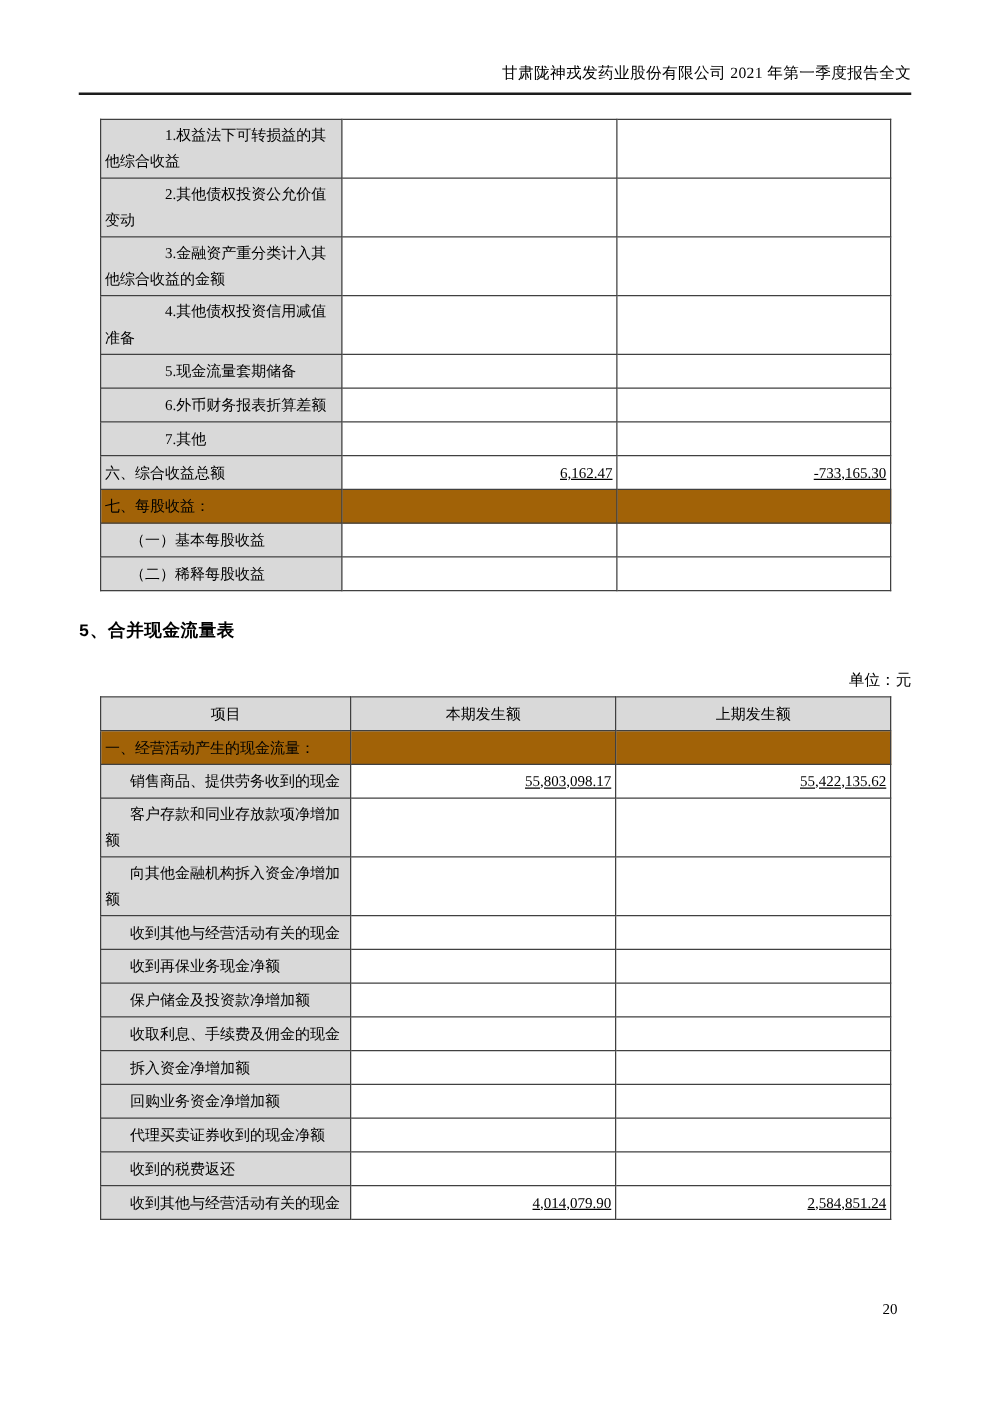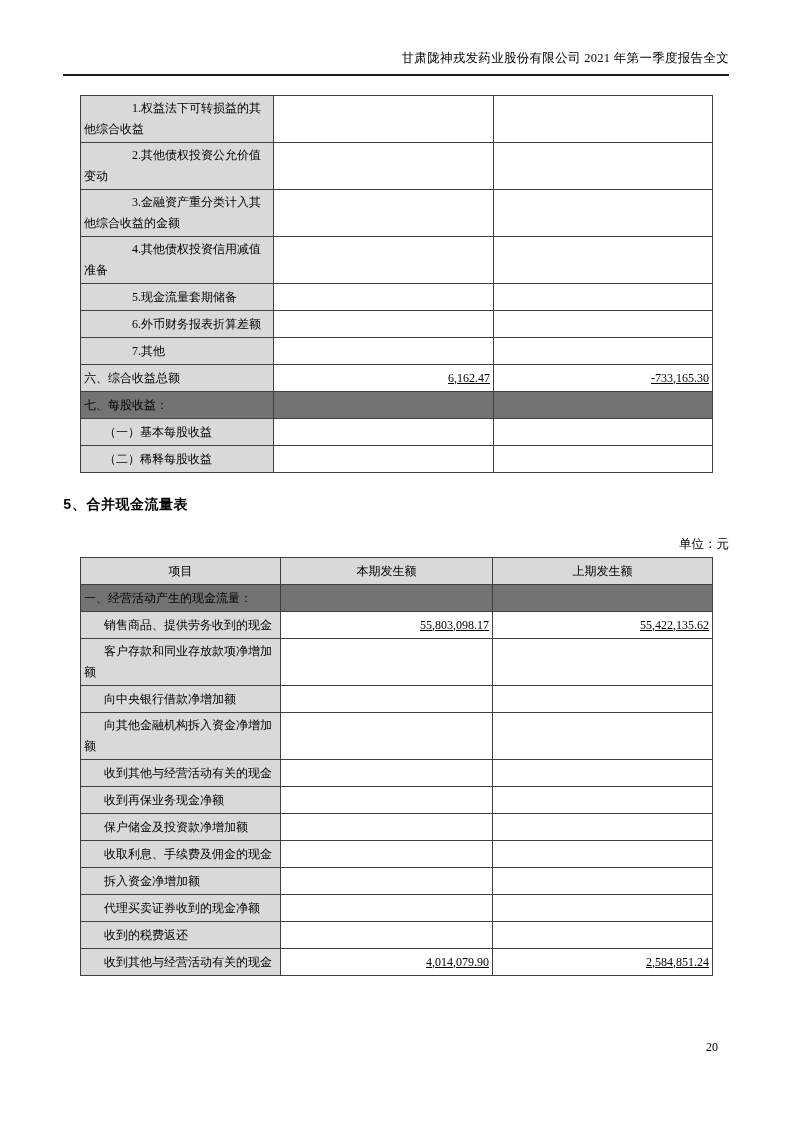--- a/index.html
+++ b/index.html
@@ -54,21 +54,21 @@
   td.label-cell {
     background: #d9d9d9;
     text-align: left;
   }
   td.value-cell {
     background: #ffffff;
     text-align: right;
     text-decoration: underline;
   }
   tr.full-shade td {
-    background: #737373;
+    background: #a16207;
   }
   th.col-header {
     background: #d9d9d9;
     text-align: center;
   }
   .indent-0 { text-indent: 0; }
   .indent-1 { text-indent: 20px; margin-left: 28px; }
   .indent-2 { text-indent: 48px; }
   .section-title {
     position: absolute;
@@ -194,25 +194,20 @@
           <td class="label-cell indent-1">销售商品、提供劳务收到的现金</td>
           <td class="value-cell">55,803,098.17</td>
           <td class="value-cell">55,422,135.62</td>
         </tr>
         <tr>
           <td class="label-cell indent-1">客户存款和同业存放款项净增加额</td>
           <td class="value-cell"></td>
           <td class="value-cell"></td>
         </tr>
         <tr>
-          <td class="label-cell indent-1">向中央银行借款净增加额</td>
-          <td class="value-cell"></td>
-          <td class="value-cell"></td>
-        </tr>
-        <tr>
           <td class="label-cell indent-1">向其他金融机构拆入资金净增加额</td>
           <td class="value-cell"></td>
           <td class="value-cell"></td>
         </tr>
         <tr>
           <td class="label-cell indent-1">收到其他与经营活动有关的现金</td>
           <td class="value-cell"></td>
           <td class="value-cell"></td>
         </tr>
         <tr>
@@ -225,20 +220,25 @@
           <td class="value-cell"></td>
           <td class="value-cell"></td>
         </tr>
         <tr>
           <td class="label-cell indent-1">收取利息、手续费及佣金的现金</td>
           <td class="value-cell"></td>
           <td class="value-cell"></td>
         </tr>
         <tr>
           <td class="label-cell indent-1">拆入资金净增加额</td>
+          <td class="value-cell"></td>
+          <td class="value-cell"></td>
+        </tr>
+        <tr>
+          <td class="label-cell indent-1">回购业务资金净增加额</td>
           <td class="value-cell"></td>
           <td class="value-cell"></td>
         </tr>
         <tr>
           <td class="label-cell indent-1">代理买卖证券收到的现金净额</td>
           <td class="value-cell"></td>
           <td class="value-cell"></td>
         </tr>
         <tr>
           <td class="label-cell indent-1">收到的税费返还</td>

